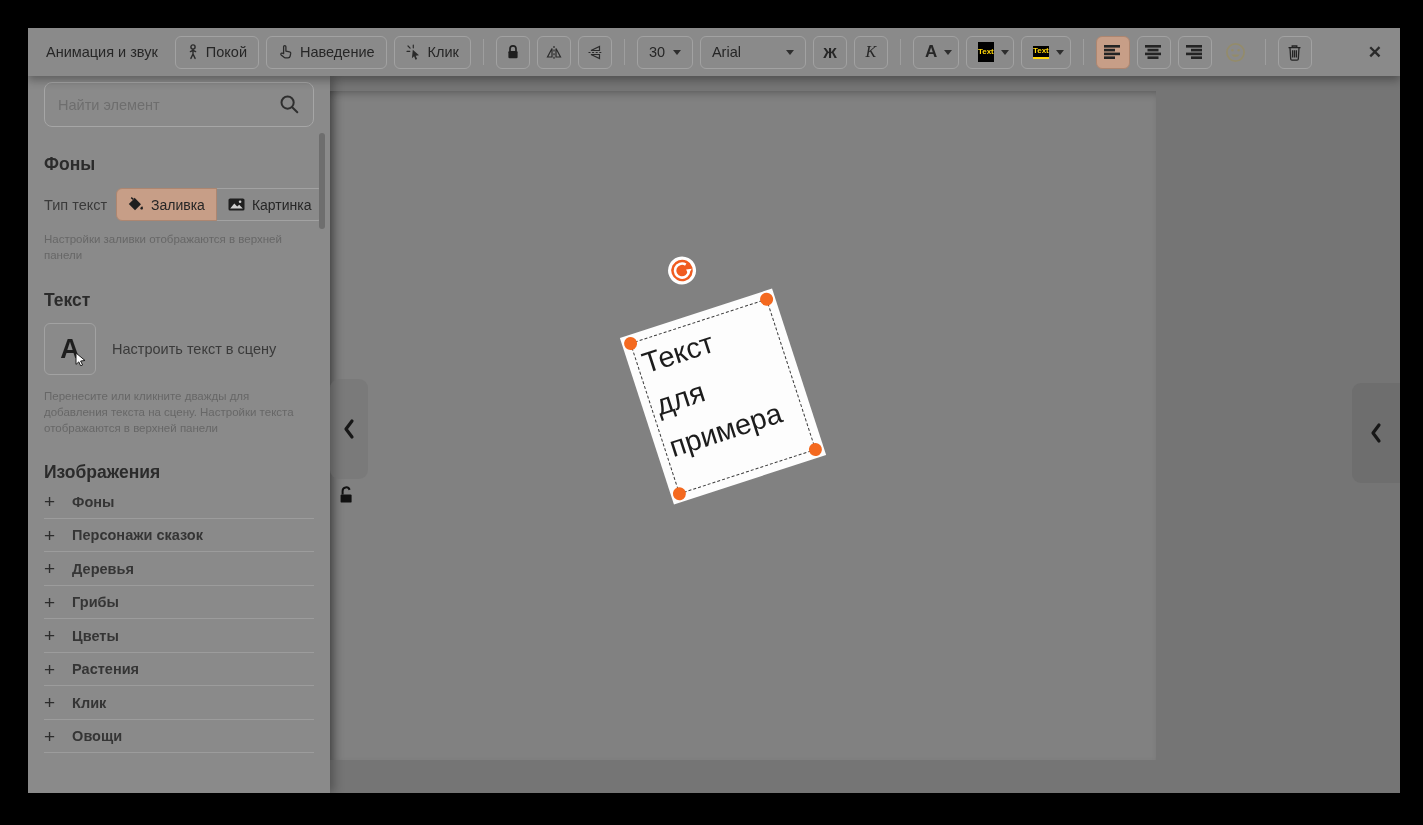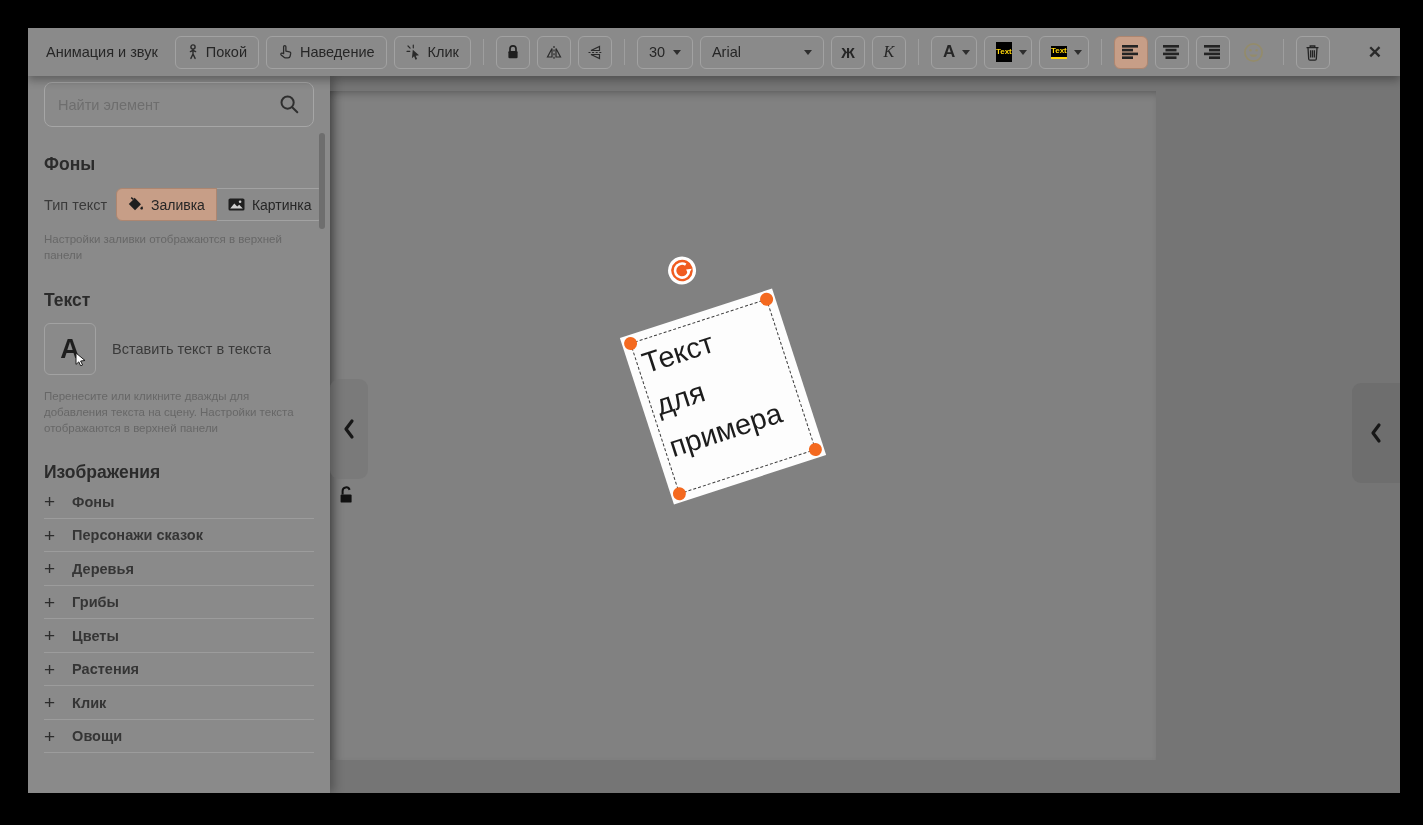--- a/index.html
+++ b/index.html
@@ -14,21 +14,21 @@
   .btn { display:inline-flex; align-items:center; justify-content:center; gap:7px; height:33px;
          border:1px solid #a2a2a2; border-radius:6px; background:transparent; color:#262626;
          font-size:14.5px; padding:0 11px; cursor:pointer; white-space:nowrap; }
   .btn.icon-only { width:34px; padding:0; }
   .btn.selected { background:#c79e87; border-color:#ad8670; }
   .btn.borderless { border-color:transparent; }
   .sep { width:1px; height:26px; background:#9e9e9e; margin:0 5px; }
   .caret { width:0; height:0; border-left:4.5px solid transparent; border-right:4.5px solid transparent; border-top:5.5px solid #2e2e2e; }
   .dd { justify-content:space-between; }
   .dd-size { width:56px; }
-  .dd-font { width:124px; }
+  .dd-font { width:106px; }
   .bold-glyph { font-weight:700; font-size:15px; }
   .italic-glyph { font-style:italic; font-family:"Liberation Serif", serif; font-size:16px; }
   .a-glyph { font-weight:700; font-size:17px; }
   .chip { background:#000; color:#ffd60a; font-weight:700; font-size:8px; display:inline-flex; align-items:center; justify-content:center; line-height:1; }
   .chip-big { width:20px; height:20px; }
   .chip-small { width:22px; height:13px; border-bottom:2px solid #ffd60a; }
   .smiley-btn { opacity:.55; }
   .close-btn { margin-left:auto; font-size:17px; font-weight:700; color:#2a2a2a; border:none; background:none; cursor:pointer; }
 
   
@@ -294,21 +294,21 @@
 
     <div class="sb-heading h-text">Текст</div>
 
     <div class="insert-row">
       <div class="insert-btn">
         <span class="big-a">A</span>
         <svg width="12" height="13" viewBox="0 0 12 13">
           <polygon points="1,0 10,7.5 5.6,8 7.6,12 5.6,12.8 3.8,8.9 1,11.4" fill="#fff" stroke="#1f1f1f" stroke-width="1"></polygon>
         </svg>
       </div>
-      <span class="insert-label">Вставить текст в текста</span>
+      <span class="insert-label">Настроить текст в сцену</span>
     </div>
 
     <div class="note" style="margin-top:13px;">Перенесите или кликните дважды для добавления текста на сцену. Настройки текста отображаются в верхней панели</div>
 
     <div class="sb-heading h-images">Изображения</div>
 
     <div class="cat-list">
       <div class="cat-row">
         <span class="plus">+</span>
         <span class="cat-name">Фоны</span>

